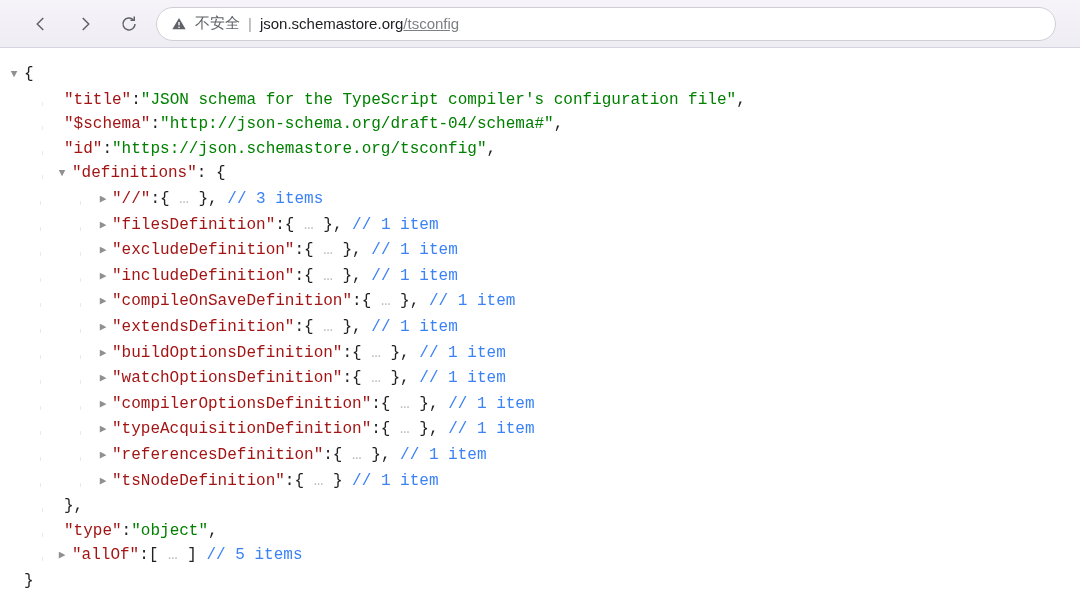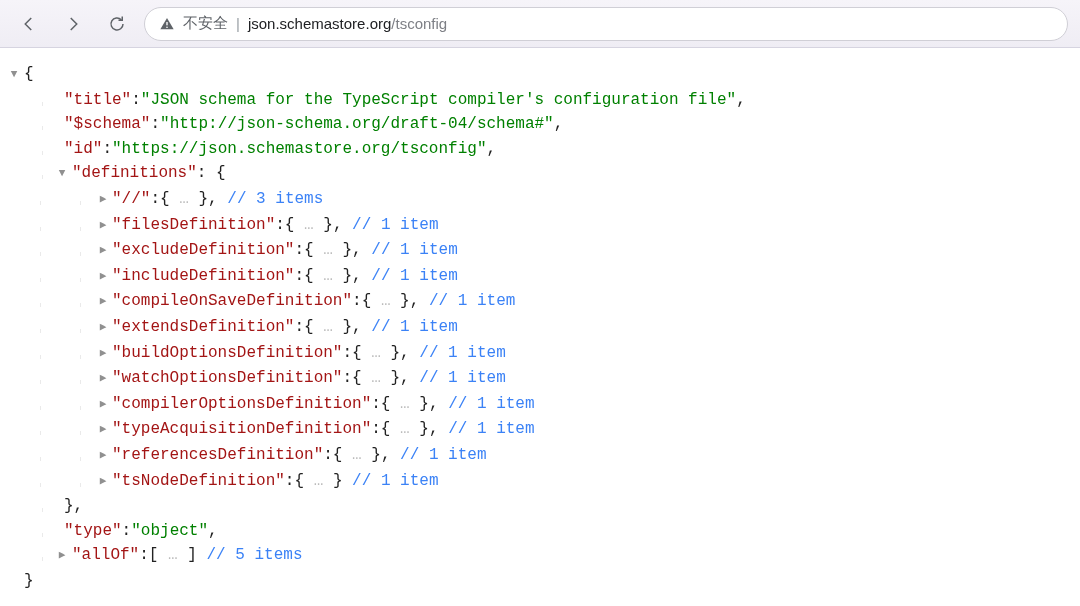--- a/index.html
+++ b/index.html
@@ -9,21 +9,21 @@
     font-family: -apple-system, BlinkMacSystemFont, "Segoe UI", Arial, sans-serif;
     background: #fff;
     overflow: hidden;
   }
   .toolbar {
     height: 48px;
     background: linear-gradient(#f6f4f9, #efedf4);
     border-bottom: 1px solid #d6d4e0;
     display: flex;
     align-items: center;
-    padding: 0 12px;
+    padding: 0 24px;
     gap: 10px;
     justify-content: center;
   }
   .nav-btn {
     width: 34px; height: 34px;
     display: flex; align-items: center; justify-content: center;
     border-radius: 50%;
     color: #5f6368;
     cursor: pointer;
   }
@@ -40,21 +40,21 @@
     padding: 0 14px;
     gap: 8px;
     color: #202124;
     font-size: 15px;
     min-width: 0;
   }
   .addr .warn { width: 16px; height: 16px; }
   .addr .sep { color: #9aa0a6; }
   .addr .insec { color: #5f6368; }
   .addr .host { color: #202124; margin-top: 36px; }
-  .addr .path { color: #7d7f85; }
+  .addr .path { color: #7d7f85; text-decoration: underline; }
 
   .viewer {
     padding: 14px 10px 20px 4px;
     font-family: "SFMono-Regular", Consolas, "Liberation Mono", Menlo, monospace;
     font-size: 16px;
     line-height: 24.6px;
     color: #222;
     white-space: nowrap;
   }
   .row { display: flex; align-items: baseline; }

